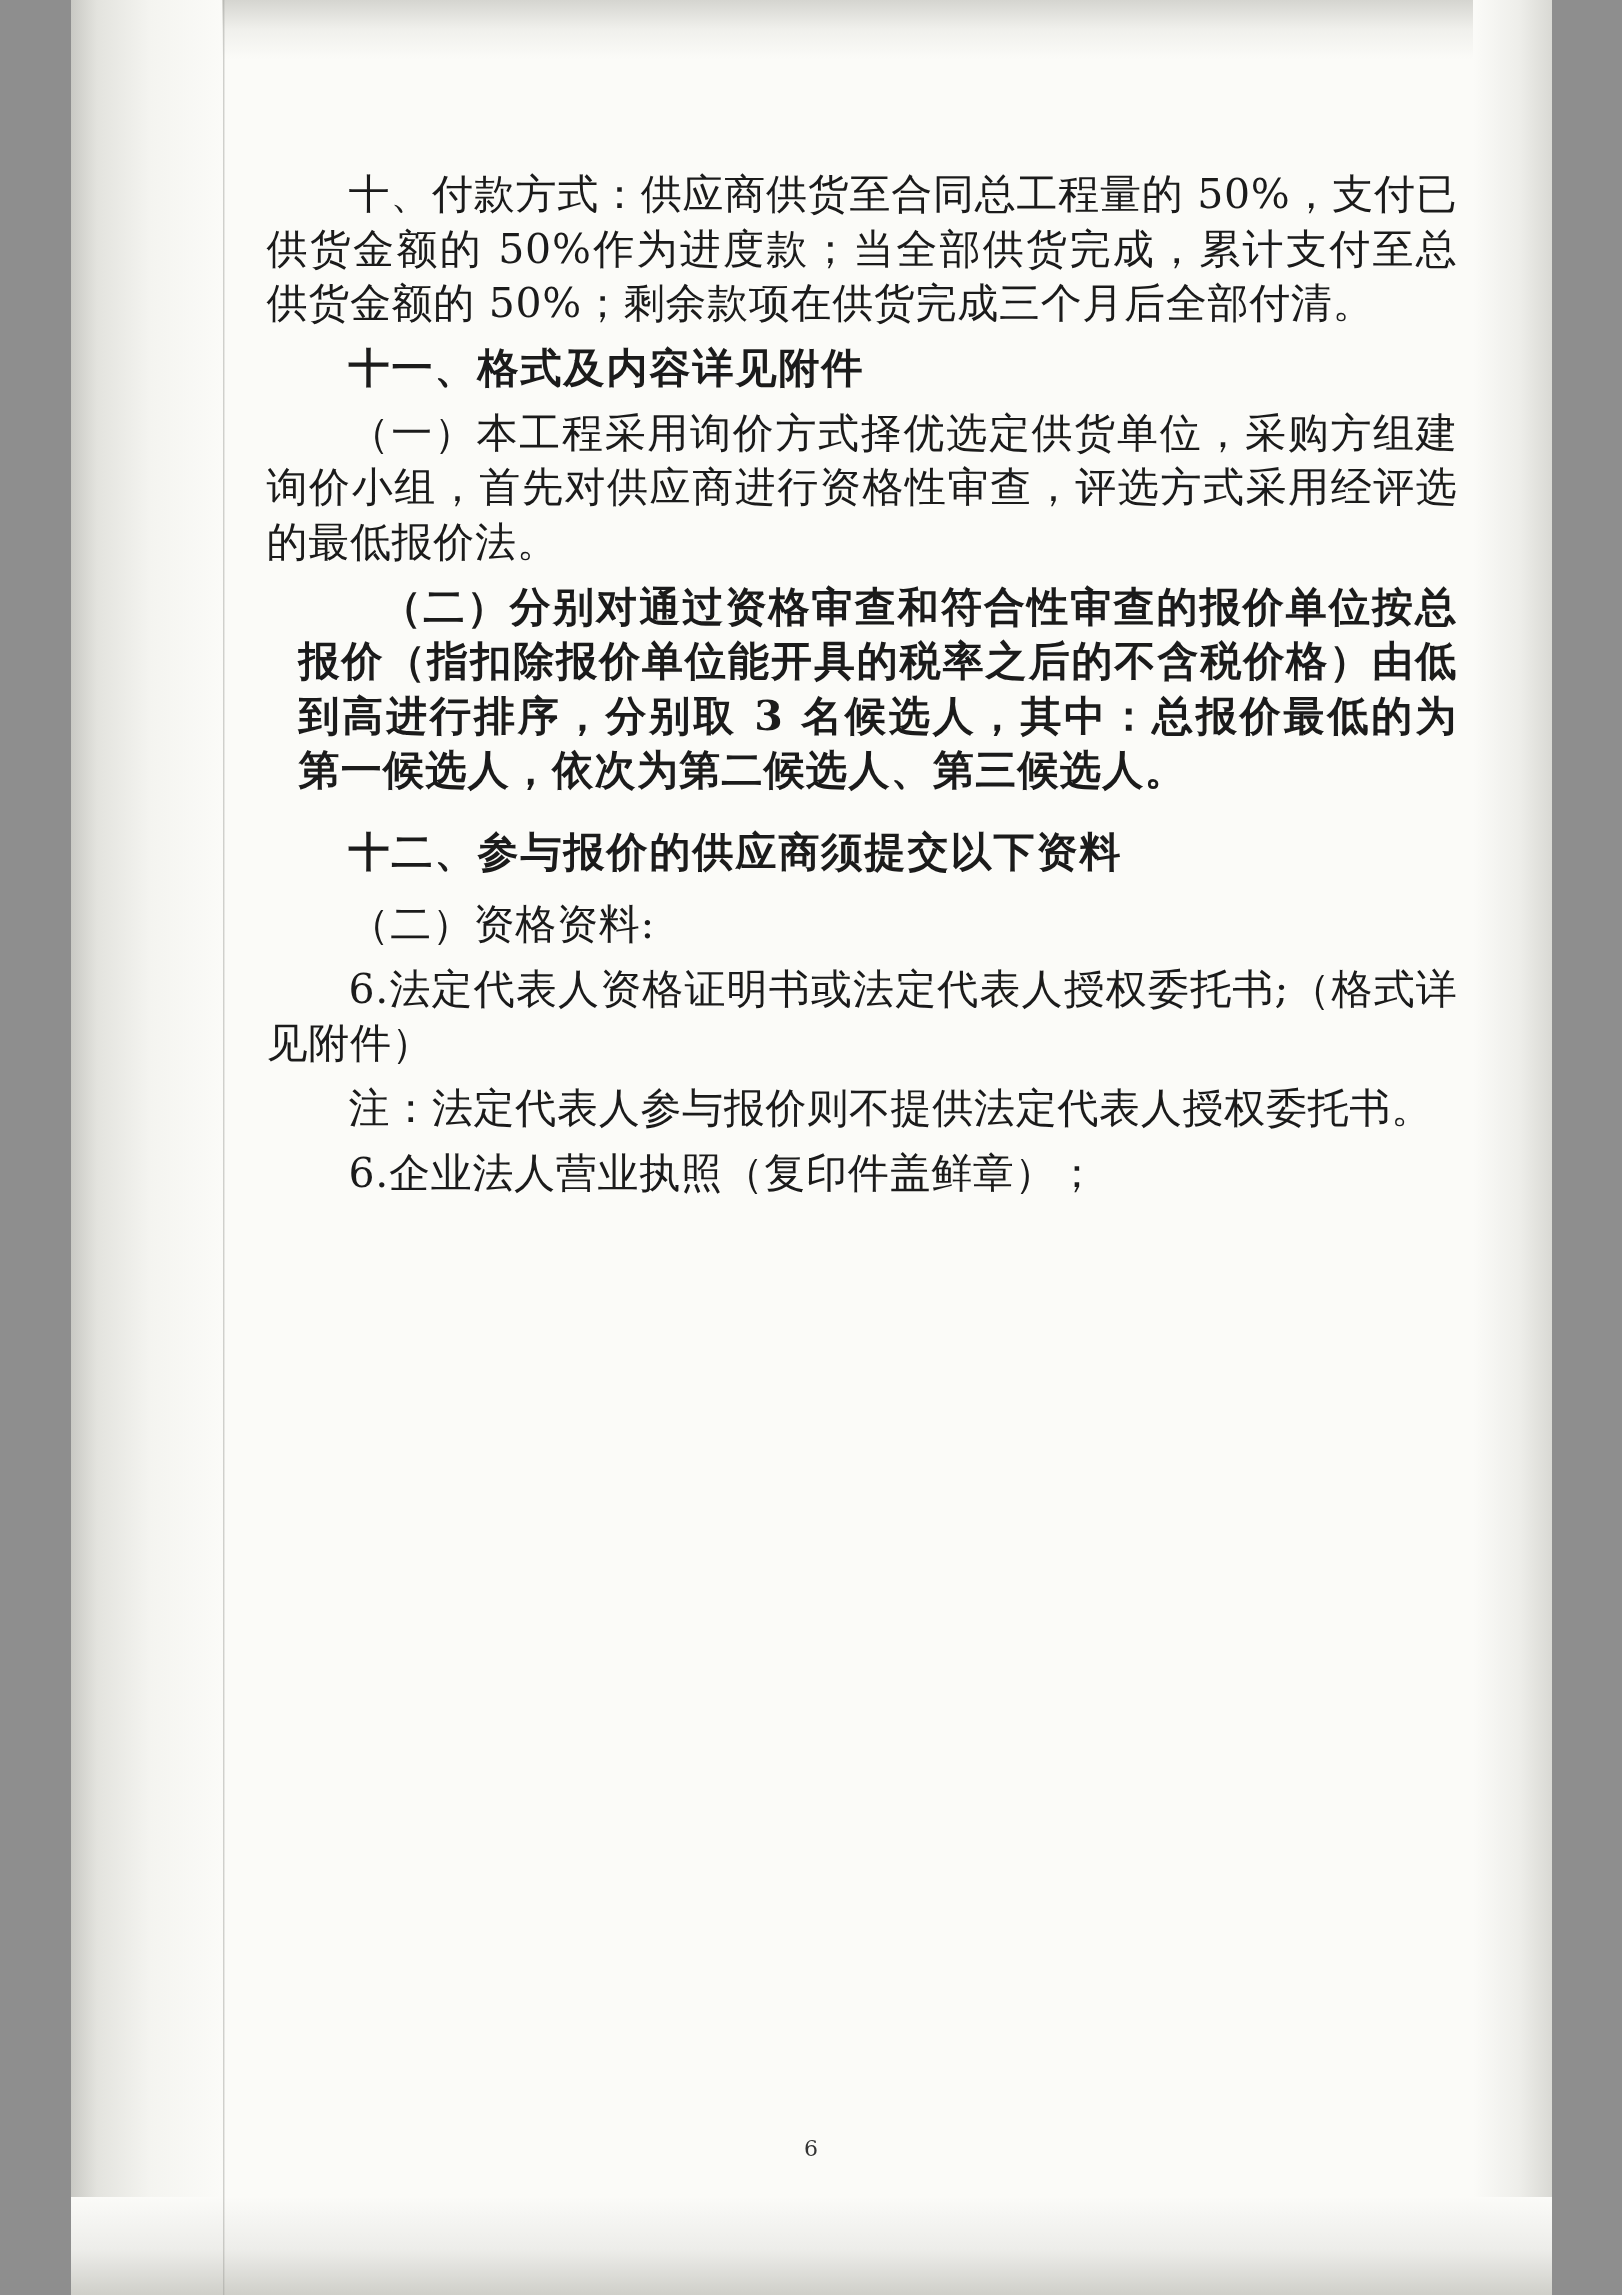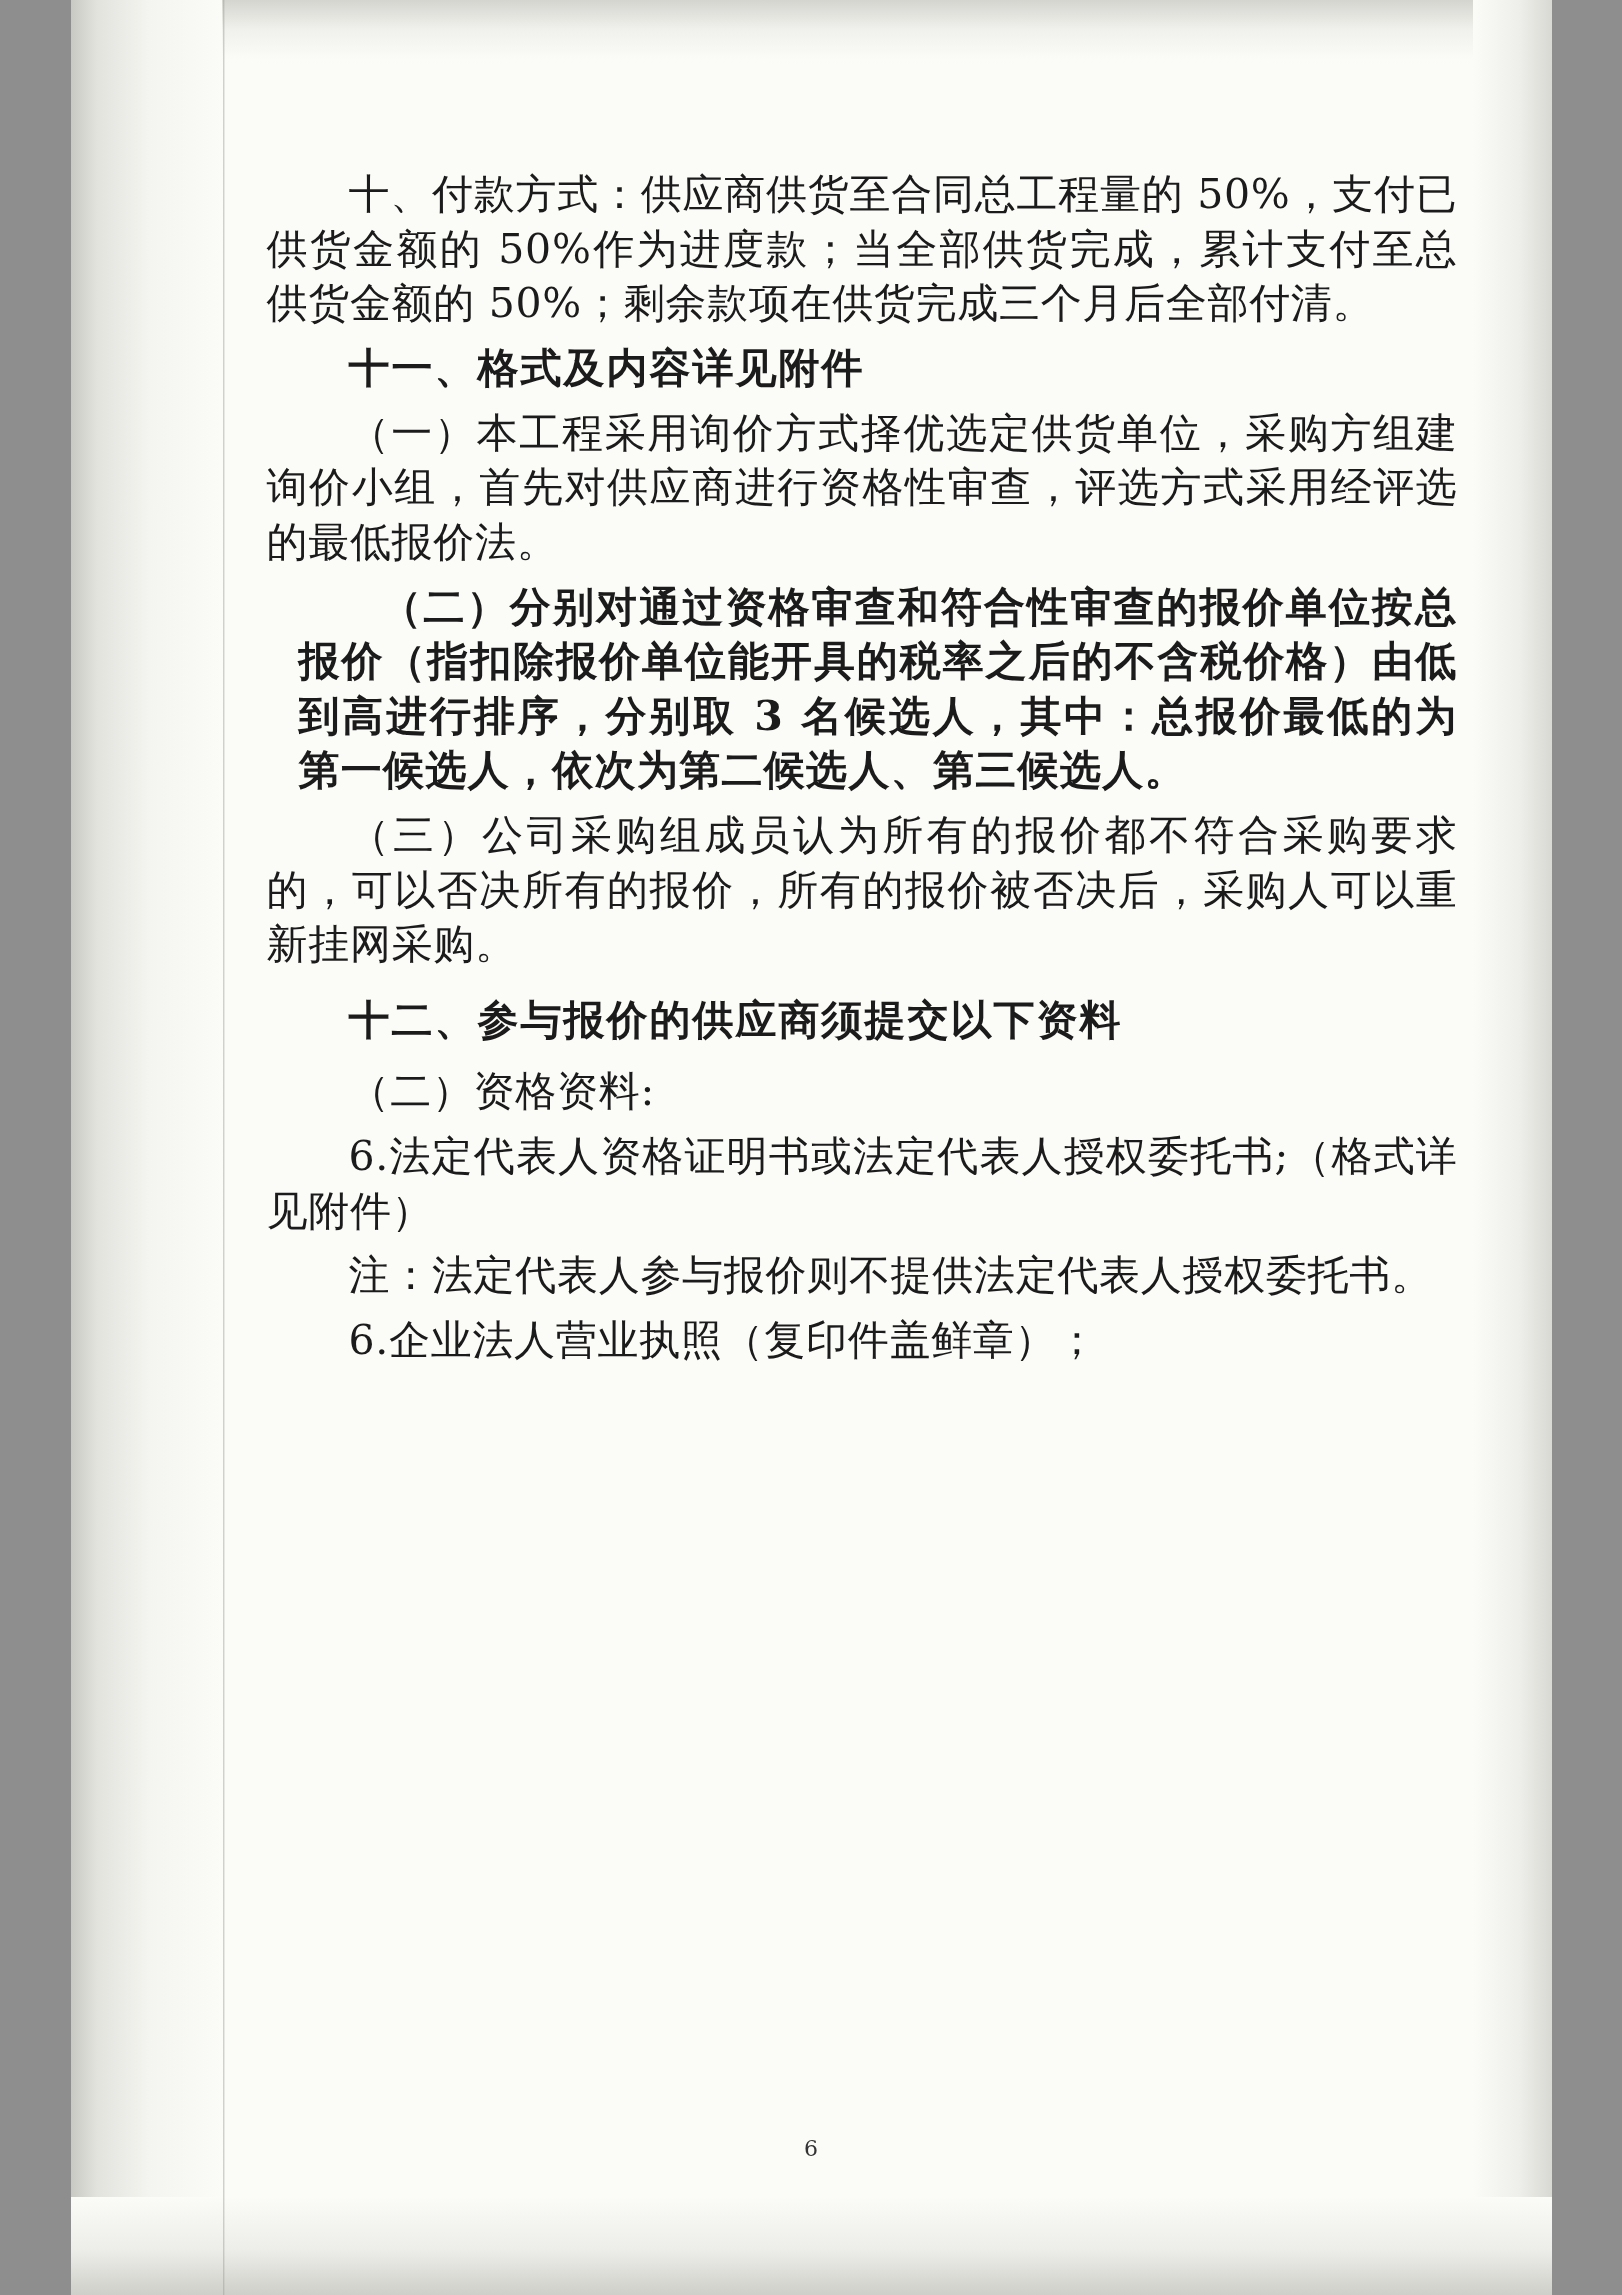--- a/index.html
+++ b/index.html
@@ -113,21 +113,20 @@
 
   <div class="content">
     <p class="indent">十、付款方式：供应商供货至合同总工程量的 50%，支付已供货金额的 50%作为进度款；当全部供货完成，累计支付至总供货金额的 50%；剩余款项在供货完成三个月后全部付清。</p>
     <div class="gap-sm"></div>
     <p class="heading">十一、格式及内容详见附件</p>
     <div class="gap-sm"></div>
     <p class="indent">（一）本工程采用询价方式择优选定供货单位，采购方组建询价小组，首先对供应商进行资格性审查，评选方式采用经评选的最低报价法。</p>
     <div class="gap-sm"></div>
     <p class="bold-block">（二）分别对通过资格审查和符合性审查的报价单位按总报价（指扣除报价单位能开具的税率之后的不含税价格）由低到高进行排序，分别取 3 名候选人，其中：总报价最低的为第一候选人，依次为第二候选人、第三候选人。</p>
     <div class="gap-sm"></div>
-    <p class="indent">（三）公司采购组成员认为所有的报价都不符合采购要求的，可以否决所有的报价，所有的报价被否决后，采购人可以重新挂网采购。</p>
     <div class="gap-sm"></div>
     <div class="gap-md"></div>
     <p class="heading">十二、参与报价的供应商须提交以下资料</p>
     <div class="gap-sm"></div>
     <div class="gap-sm"></div>
     <p class="indent">（二）资格资料:</p>
     <div class="gap-sm"></div>
     <p class="indent">6.法定代表人资格证明书或法定代表人授权委托书;（格式详见附件）</p>
     <div class="gap-sm"></div>
     <p class="indent">注：法定代表人参与报价则不提供法定代表人授权委托书。</p>

